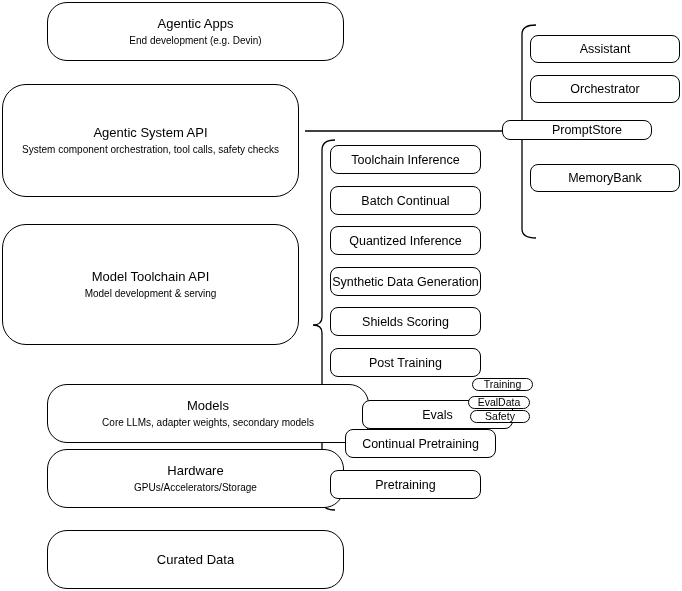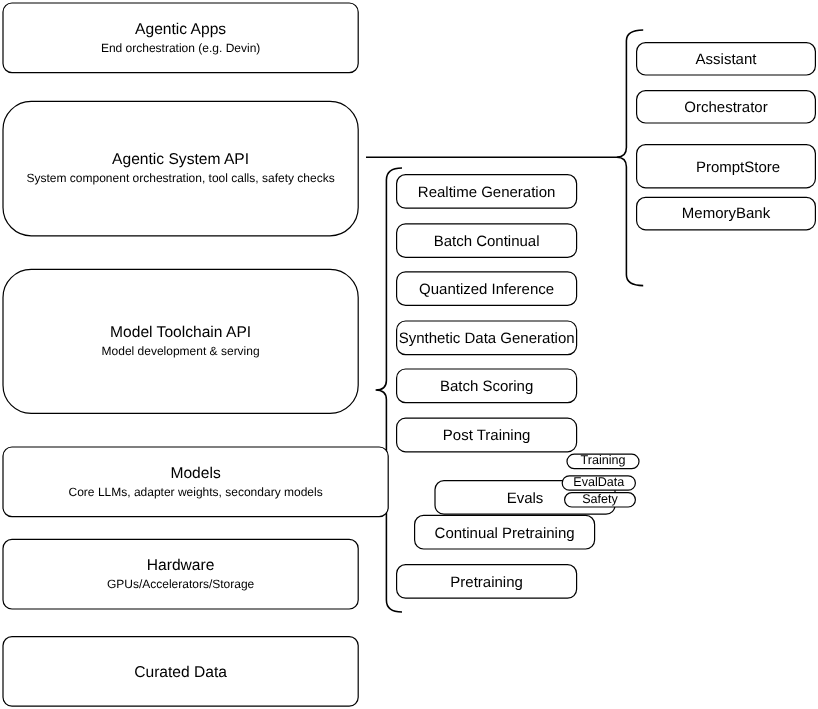--- a/index.html
+++ b/index.html
@@ -23,21 +23,21 @@
     box-sizing: border-box;
     background: #ffffff;
     border: 1.3px solid #000000;
     display: flex;
     flex-direction: column;
     align-items: center;
     justify-content: center;
     text-align: center;
     z-index: 2;
   }
-  .big { border-radius: 8px; }
+  .big { border-radius: 20px; margin-left: 45px; }
   .big-soft { border-radius: 24px; }
   .node .title { font-size: 13px; line-height: 15px; }
   .node .subtitle { font-size: 10px; line-height: 12px; margin-top: 4px; }
   .chip {
     position: absolute;
     box-sizing: border-box;
     background: #ffffff;
     border: 1.3px solid #000000;
     border-radius: 8px;
     display: flex;
@@ -68,59 +68,59 @@
 <div class="canvas">
 
   <svg class="wires" viewBox="0 0 682 591" xmlns="http://www.w3.org/2000/svg">
     <path d="M 305 131 L 516 131" stroke="#000000" stroke-width="1.3" fill="none"></path>
     <path d="M 335 140 Q 322 140 322 150 L 322 317 Q 322 325 313 325 Q 322 325 322 333 L 322 500 Q 322 510 335 510" stroke="#000000" stroke-width="1.3" fill="none"></path>
     <path d="M 536 25 Q 522 25 522 34 L 522 123 Q 522 131 514 131 Q 522 131 522 139 L 522 229 Q 522 238 536 238" stroke="#000000" stroke-width="1.3" fill="none"></path>
   </svg>
 
   <div class="node big" style="left:2px; top:2px; width:297px; height:59px;">
     <div class="title">Agentic Apps</div>
-    <div class="subtitle">End orchestration (e.g. Devin)</div>
+    <div class="subtitle">End development (e.g. Devin)</div>
   </div>
 
   <div class="node big-soft" style="left:2px; top:224px; width:297px; height:121px;">
     <div class="title">Model Toolchain API</div>
     <div class="subtitle">Model development &amp; serving</div>
   </div>
 
   <div class="node big-soft" style="left:2px; top:84px; width:297px; height:113px;">
     <div class="title">Agentic System API</div>
     <div class="subtitle">System component orchestration, tool calls, safety checks</div>
   </div>
 
-  <div class="node big" style="left:2px; top:372px; width:322px; height:59px;">
+  <div class="node big" style="left:2px; top:384px; width:322px; height:59px;">
     <div class="title">Models</div>
     <div class="subtitle">Core LLMs, adapter weights, secondary models</div>
   </div>
 
   <div class="node big" style="left:2px; top:449px; width:297px; height:59px;">
     <div class="title">Hardware</div>
     <div class="subtitle">GPUs/Accelerators/Storage</div>
   </div>
 
   <div class="node big" style="left:2px; top:530px; width:297px; height:59px;">
     <div class="title">Curated Data</div>
   </div>
 
-  <div class="chip" style="left:330px; top:145px; width:151px; height:29px;">Realtime Generation</div>
+  <div class="chip" style="left:330px; top:145px; width:151px; height:29px;">Toolchain Inference</div>
   <div class="chip" style="left:330px; top:186px; width:151px; height:29px;">Batch Continual</div>
   <div class="chip" style="left:330px; top:226px; width:151px; height:29px;">Quantized Inference</div>
   <div class="chip" style="left:330px; top:267px; width:151px; height:29px;">Synthetic Data Generation</div>
-  <div class="chip" style="left:330px; top:307px; width:151px; height:29px;">Batch Scoring</div>
+  <div class="chip" style="left:330px; top:307px; width:151px; height:29px;">Shields Scoring</div>
   <div class="chip" style="left:330px; top:348px; width:151px; height:29px;">Post Training</div>
   <div class="chip" style="left:330px; top:400px; width:151px; height:29px;margin-left:32px;">Evals</div>
   <div class="chip" style="left:345px; top:429px; width:151px; height:29px;">Continual Pretraining</div>
   <div class="chip" style="left:330px; top:470px; width:151px; height:29px;">Pretraining</div>
 
   <div class="pill" style="left:472px; top:378px; width:61px; height:13px;">Training</div>
   <div class="pill" style="left:468px; top:396px; width:62px; height:13px;text-align:right;">EvalData</div>
   <div class="pill" style="left:470px; top:410px; width:60px; height:13px;">Safety</div>
 
   <div class="chip" style="left:530px; top:35px; width:150px; height:28px;">Assistant</div>
   <div class="chip" style="left:530px; top:75px; width:150px; height:28px;">Orchestrator</div>
-  <div class="chip" style="left:530px; top:120px; width:150px; height:37px;padding-left:20px;">PromptStore</div>
+  <div class="chip" style="left:502px; top:120px; width:150px; height:20px;padding-left:20px;">PromptStore</div>
   <div class="chip" style="left:530px; top:164px; width:150px; height:28px;">MemoryBank</div>
 
 </div>
 
 </body></html>

